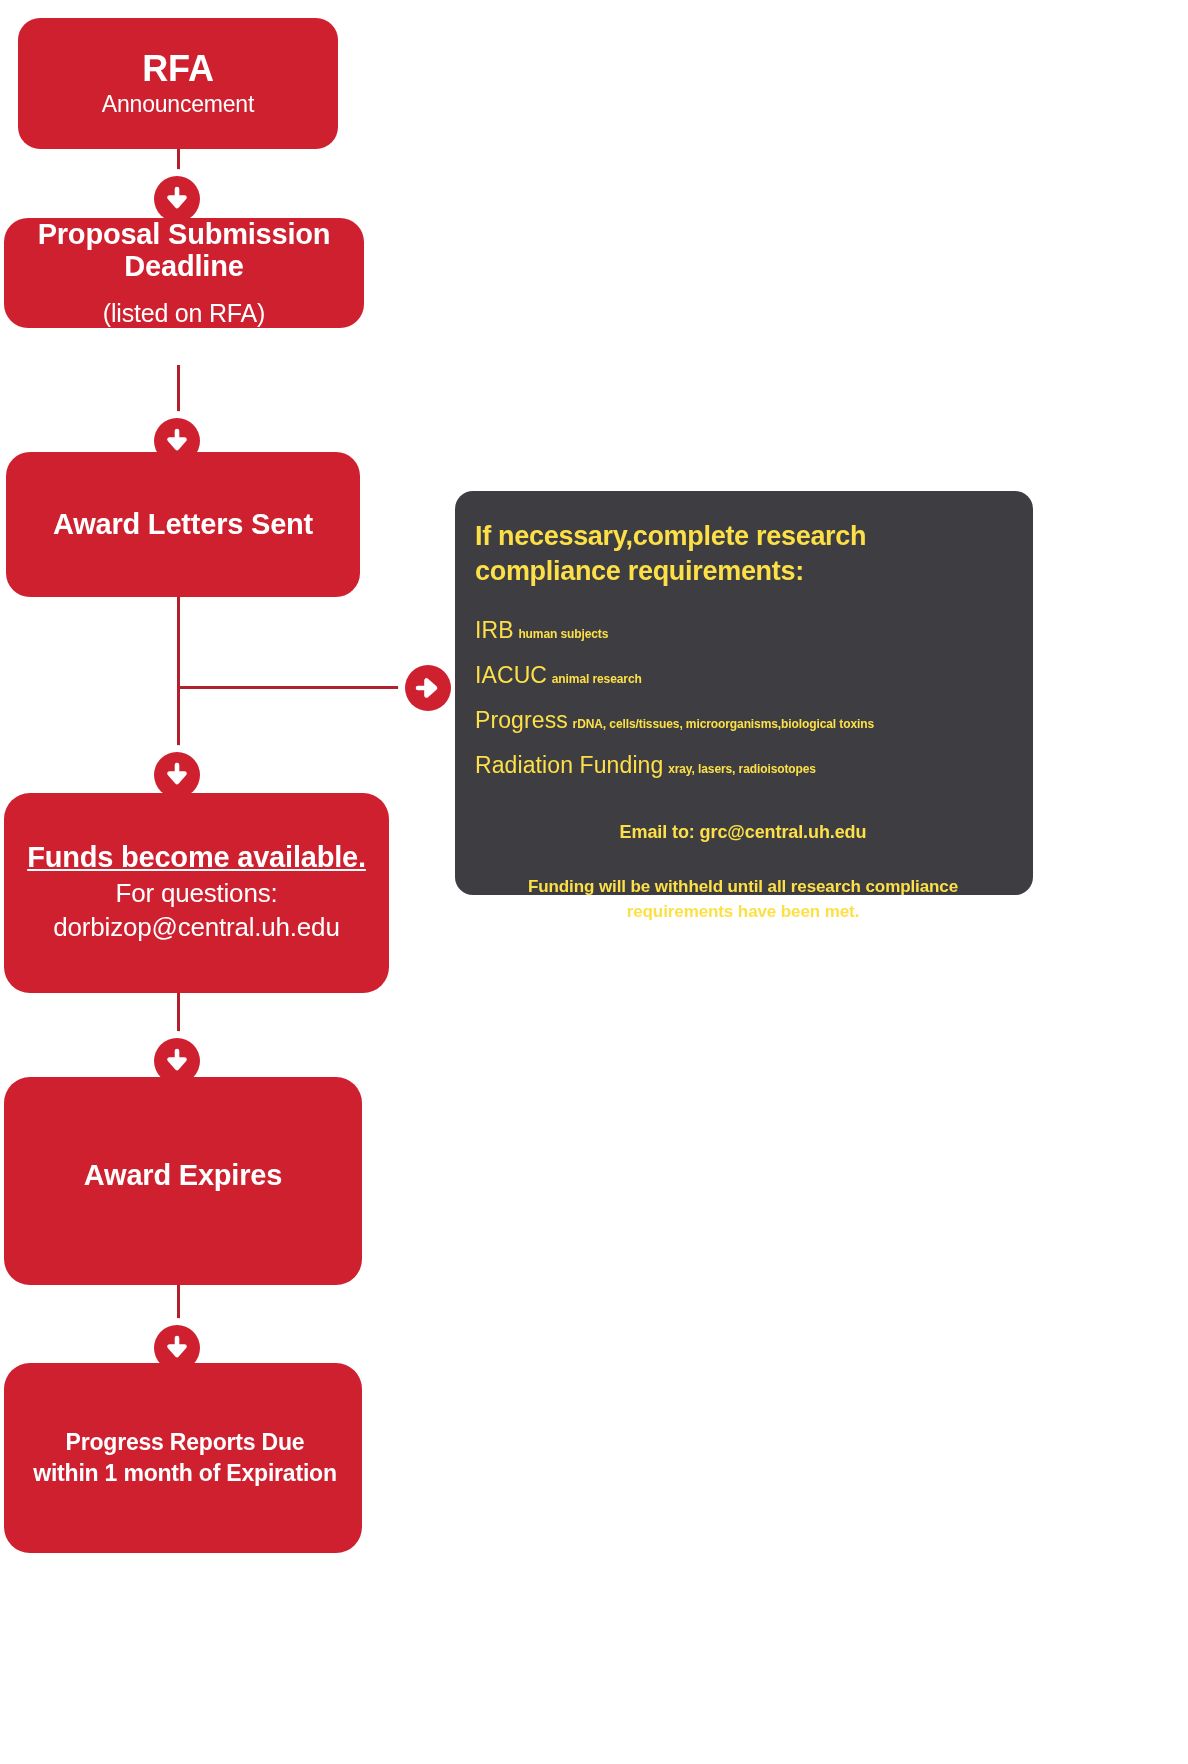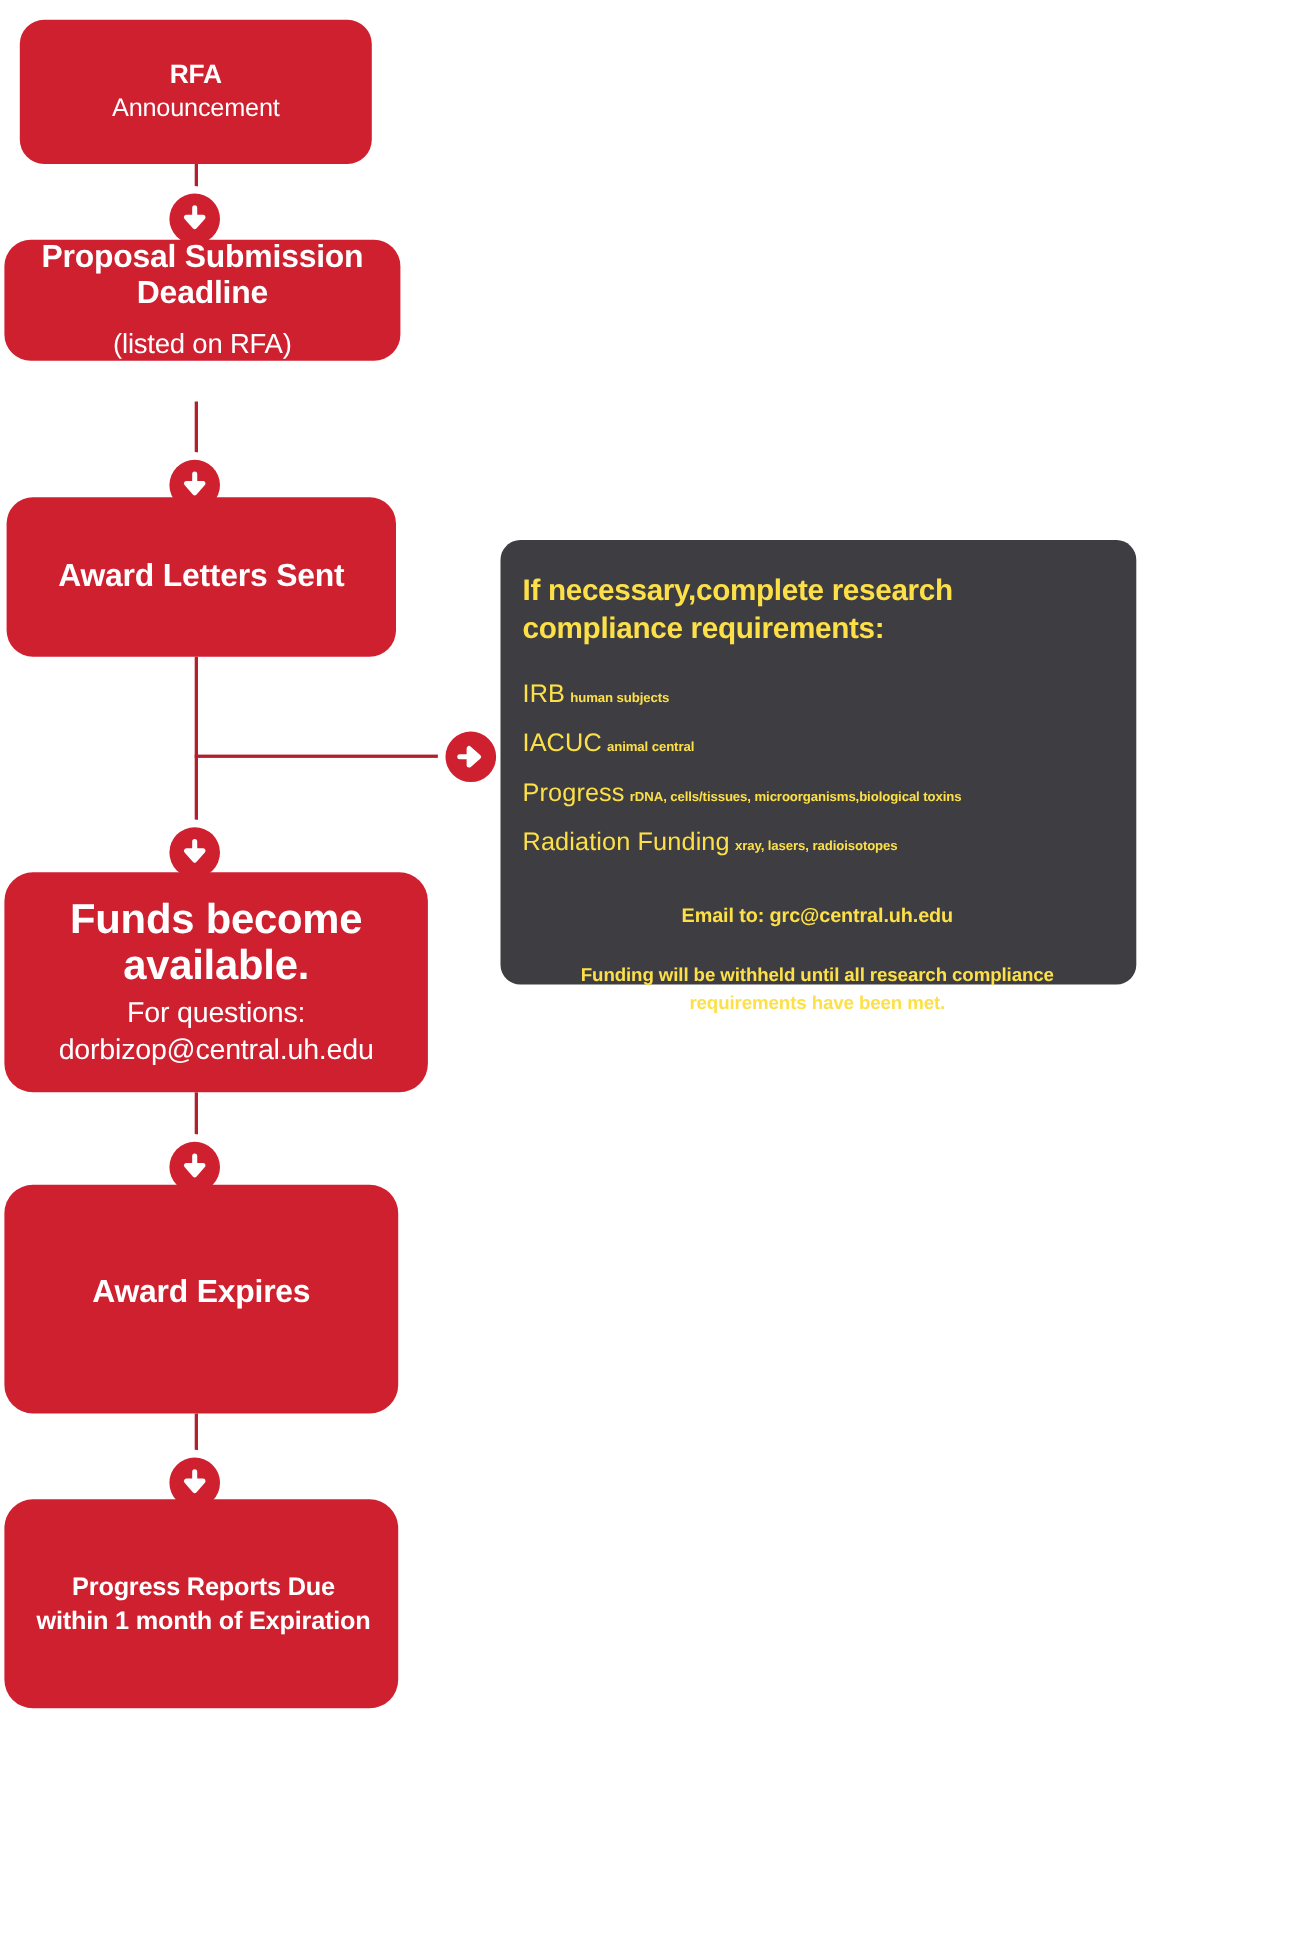--- a/index.html
+++ b/index.html
@@ -42,32 +42,32 @@
     letter-spacing: -0.2px;
   }
   .node .sub {
     font-weight: normal;
     line-height: 1.2;
     letter-spacing: -0.2px;
   }
 
   
   #node-rfa        { left: 18px;  top: 18px;   width: 320px; height: 131px; border-radius: 22px; }
-  #node-rfa .title { font-size: 24px; margin-bottom: 2px; }
+  #node-rfa .title { font-size: 36px; margin-bottom: 2px; }
   #node-rfa .sub   { font-size: 23px; }
 
   #node-proposal        { left: 4px;  top: 218px;  width: 360px; height: 110px; border-radius: 24px; }
   #node-proposal .title { font-size: 29px; }
   #node-proposal .sub   { font-size: 25px; margin-top: 16px; }
 
   #node-award        { left: 6px;  top: 452px;  width: 354px; height: 145px; border-radius: 24px; }
   #node-award .title { font-size: 29px; }
 
   #node-funds        { left: 4px;  top: 793px;  width: 385px; height: 200px; border-radius: 26px; }
-  #node-funds .title { font-size: 38px; }
+  #node-funds .title { font-size: 29px; text-decoration: underline; }
   #node-funds .sub   { font-size: 26px; line-height: 1.3; margin-top: 4px; }
 
   #node-expires        { left: 4px;  top: 1077px; width: 358px; height: 208px; border-radius: 26px; }
   #node-expires .title { font-size: 29px; margin-bottom: 12px; }
   #node-expires .sub   { font-size: 26px; line-height: 1.32; }
 
   #node-progress        { left: 4px;  top: 1363px; width: 358px; height: 190px; border-radius: 26px; padding-left: 20px; }
   #node-progress .title { font-size: 23px; line-height: 1.35; }
 
   
@@ -226,21 +226,21 @@
   <div id="panel">
     <div class="panel-title">If necessary,complete research compliance requirements:</div>
 
     <div class="req-row">
       <span class="req-name">IRB</span>
       <span class="req-desc">human subjects</span>
     </div>
 
     <div class="req-row">
       <span class="req-name">IACUC</span>
-      <span class="req-desc">animal central</span>
+      <span class="req-desc">animal research</span>
     </div>
 
     <div class="req-row">
       <span class="req-name">Progress</span>
       <span class="req-desc">rDNA, cells/tissues, microorganisms,biological toxins</span>
     </div>
 
     <div class="req-row">
       <span class="req-name">Radiation Funding</span>
       <span class="req-desc">xray, lasers, radioisotopes</span>

